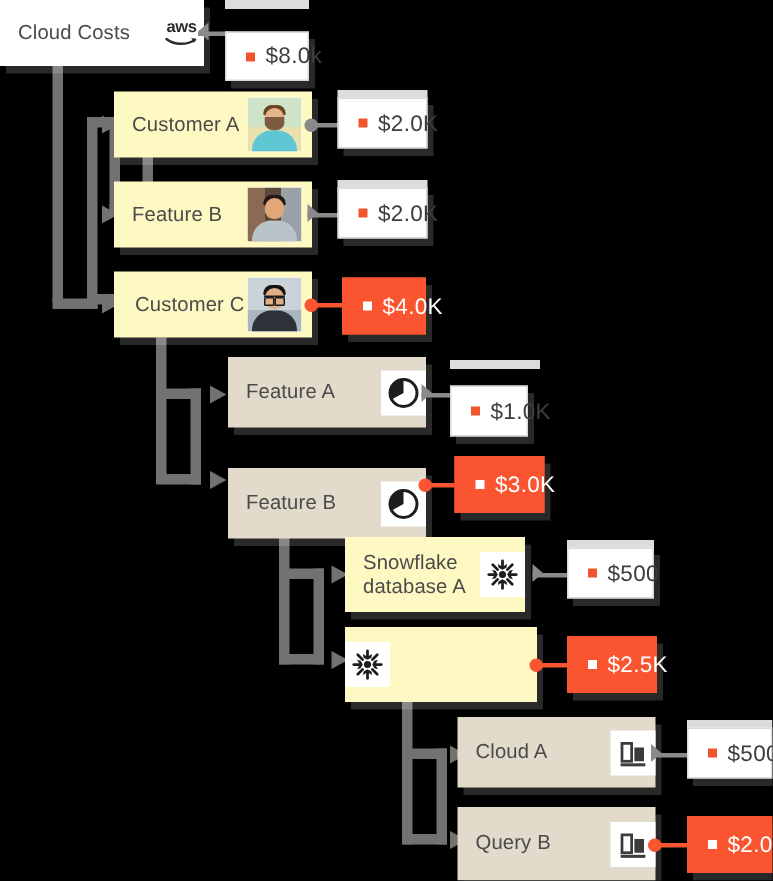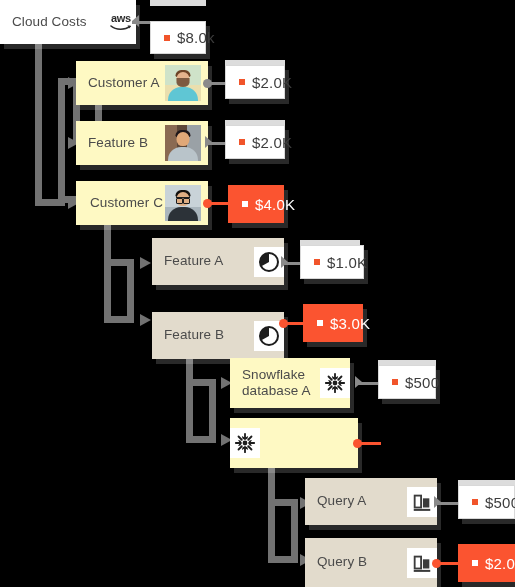--- a/index.html
+++ b/index.html
@@ -189,21 +189,21 @@
     <span class="ibox">
       <svg width="22" height="22" viewBox="0 0 22 22">
         <circle cx="11" cy="11" r="9" fill="none" stroke="#1d1d1d" stroke-width="2"></circle>
         <path d="M11 11 L11 2 A9 9 0 0 0 3.4 15.2 Z" fill="#1d1d1d"></path>
       </svg>
     </span>
   </div>
   <div class="link" style="left:281px;top:262px;width:24px;"></div>
   <div class="arrow" style="left:281px;top:256px;transform:scaleX(-1);"></div>
   <div class="headerbar" style="left:300px;top:240px;width:60px;height:6px;"></div>
-  <div class="badge" style="left:300px;top:245px;width:64px;height:34px;">
+  <div class="badge" style="left:300px;top:257px;width:52px;height:34px;">
     <span class="sq"></span>
     <span class="amt">$1.0K</span>
   </div>
 
   <div class="node beige" style="left:152px;top:298px;width:132px;height:47px;margin-top:14px;">
     <span class="label">Feature B</span>
     <span class="ibox">
       <svg width="22" height="22" viewBox="0 0 22 22">
         <circle cx="11" cy="11" r="9" fill="none" stroke="#1d1d1d" stroke-width="2"></circle>
         <path d="M11 11 L11 2 A9 9 0 0 0 3.4 15.2 Z" fill="#1d1d1d"></path>
@@ -263,23 +263,27 @@
           <path d="M8.6 4.4 l3.4 2 3.4-2 -.6 2.6 -2.8 1.6 -2.8-1.6z"></path>
           <path d="M8.6 19.6 l3.4-2 3.4 2 -.6-2.6 -2.8-1.6 -2.8 1.6z"></path>
           <path d="M4.4 8.6 l2 3.4 -2 3.4 2.6-.6 1.6-2.8 -1.6-2.8z"></path>
           <path d="M19.6 8.6 l-2 3.4 2 3.4 -2.6-.6 -1.6-2.8 1.6-2.8z"></path>
         </g>
       </svg>
     </span>
   </div>
   <div class="link hotlink" style="left:355px;top:442px;width:26px;"></div>
   <div class="dot hotdot" style="left:353px;top:439px;"></div>
+  <div class="badge hot" style="left:378px;top:424px;width:60px;height:38px;">
+    <span class="sq"></span>
+    <span class="amt">$2.5K</span>
+  </div>
 
   <div class="node beige" style="left:305px;top:478px;width:132px;height:47px;">
-    <span class="label">Query A</span>
+    <span class="label">Cloud A</span>
     <span class="ibox">
       <svg width="22" height="22" viewBox="0 0 24 24">
         <rect x="4" y="5" width="7" height="13" fill="none" stroke="#3b3b3b" stroke-width="2"></rect>
         <rect x="13" y="8" width="7" height="10" fill="#3b3b3b"></rect>
         <rect x="3" y="19.5" width="18" height="2.2" fill="#3b3b3b"></rect>
       </svg>
     </span>
   </div>
   <div class="link" style="left:434px;top:502px;width:24px;"></div>
   <div class="arrow" style="left:434px;top:496px;transform:scaleX(-1);"></div>

